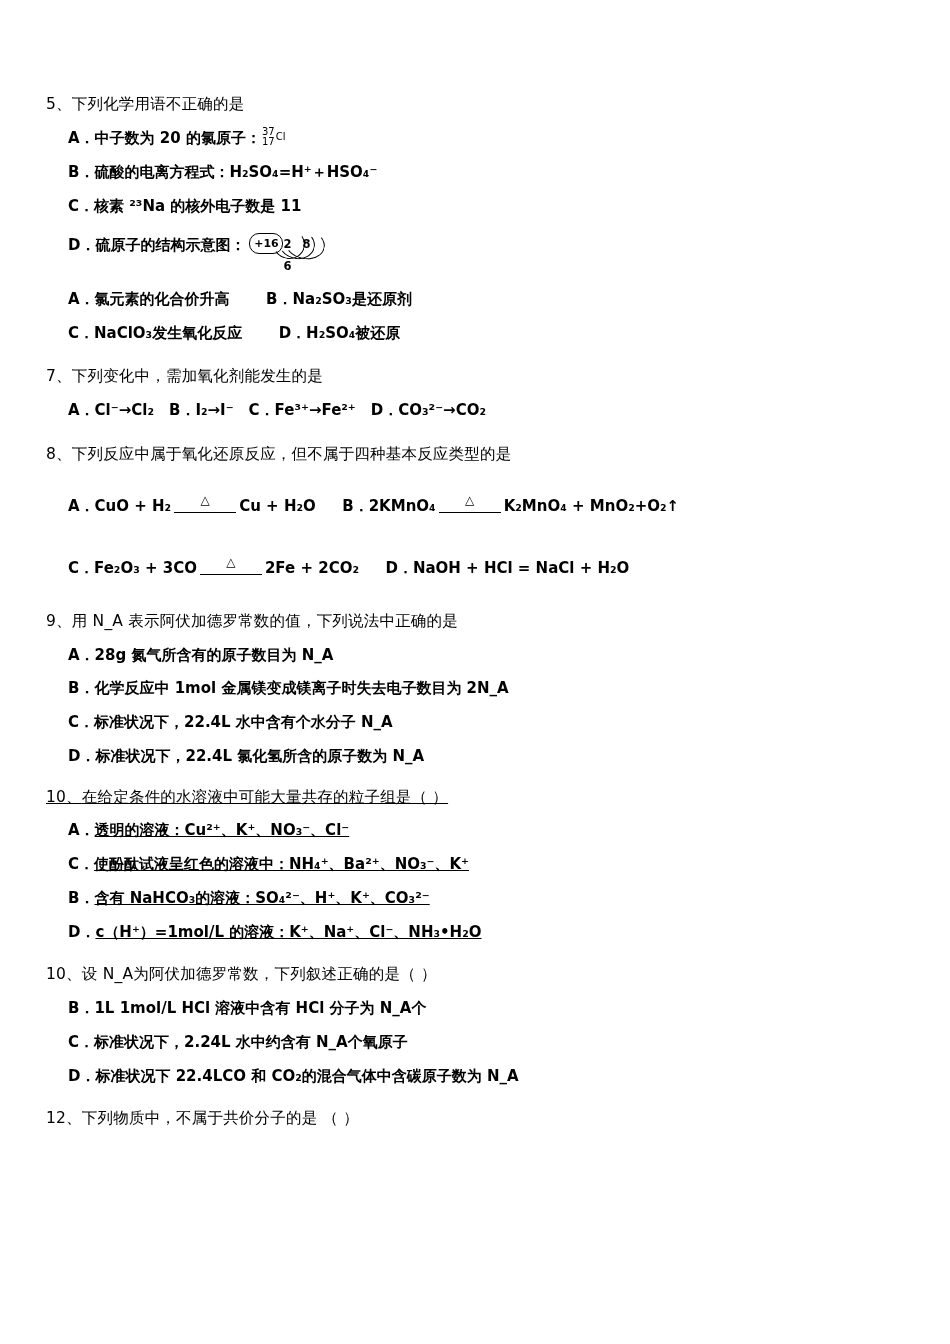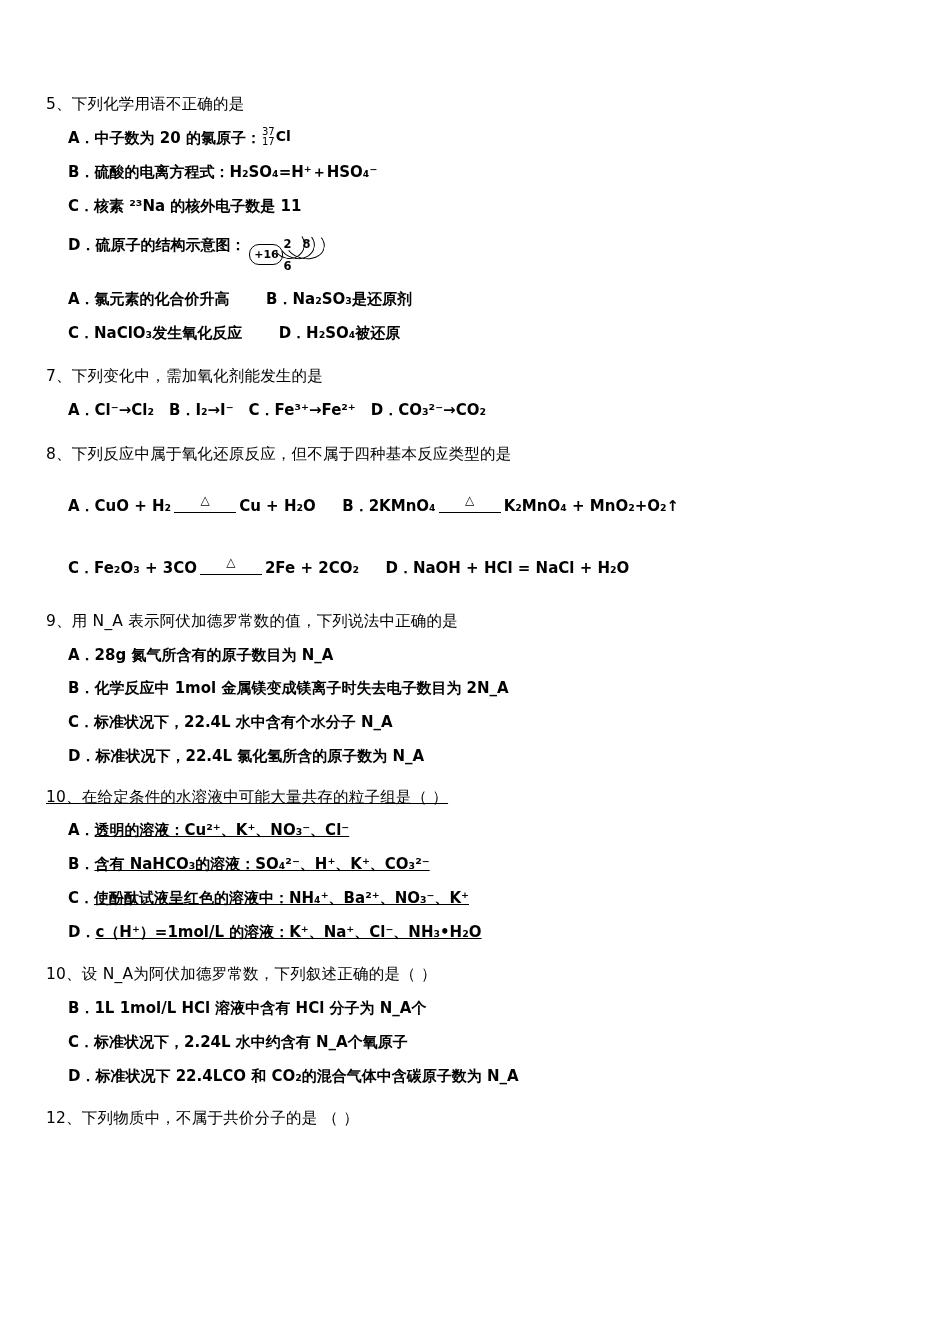--- a/index.html
+++ b/index.html
@@ -64,38 +64,38 @@
     text-align: right;
     font-size: 10px;
     line-height: 1.05;
     font-weight: normal;
     vertical-align: middle;
     margin-right: 1px;
   }
   .isotope .sym {
     display: inline-block;
     vertical-align: middle;
-    font-size: 14px;
-    font-weight: bold;
+    font-size: 10px;
+    font-weight: normal;
   }
 
   
   .atom-diagram {
     display: inline-block;
     vertical-align: middle;
     position: relative;
     width: 70px;
     height: 30px;
     margin-left: 4px;
     top: -2px;
   }
   .atom-diagram .nucleus {
     position: absolute;
     left: 0;
-    top: 16px;
+    top: 5px;
     width: 32px;
     height: 19px;
     border: 1.4px solid #000;
     border-radius: 10px;
     font-size: 11px;
     font-weight: bold;
     text-align: center;
     line-height: 19px;
     font-family: "DejaVu Sans", sans-serif;
     background: #fff;
@@ -227,26 +227,26 @@
   </div>
 
   <div class="q" style="margin-top:0;text-decoration:underline;">
     <div class="stem">
       <span>10、</span><span>在给定条件的水溶液中可能大量共存的粒子组是（    ）</span>
     </div>
     <div class="opt indent">
       <span class="lab">A．</span><span>透明的溶液：Cu²⁺、K⁺、NO₃⁻、Cl⁻</span>
     </div>
     <div class="opt indent">
+      <span class="lab">C．</span><span>使酚酞试液呈红色的溶液中：NH₄⁺、Ba²⁺、NO₃⁻、K⁺</span>
+    </div>
+    <div class="opt indent">
       <span class="lab">B．</span><span>含有 NaHCO₃的溶液：SO₄²⁻、H⁺、K⁺、CO₃²⁻</span>
     </div>
     <div class="opt indent">
-      <span class="lab">C．</span><span>使酚酞试液呈红色的溶液中：NH₄⁺、Ba²⁺、NO₃⁻、K⁺</span>
-    </div>
-    <div class="opt indent">
       <span class="lab">D．</span><span>c（H⁺）=1mol/L 的溶液：K⁺、Na⁺、Cl⁻、NH₃•H₂O</span>
     </div>
   </div>
 
   <div class="q" style="margin-top:16px;">
     <div class="stem">
       <span>10、</span><span>设 N_A为阿伏加德罗常数，下列叙述正确的是（    ）</span>
     </div>
     <div class="opt indent">
       <span class="lab">B．</span><span>1L 1mol/L HCl 溶液中含有 HCl 分子为 N_A个</span>

